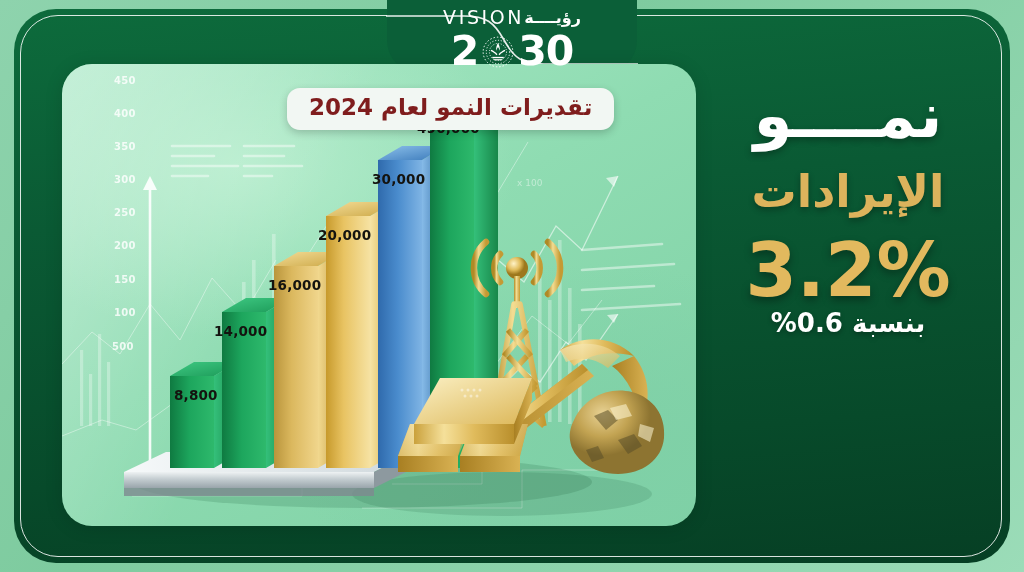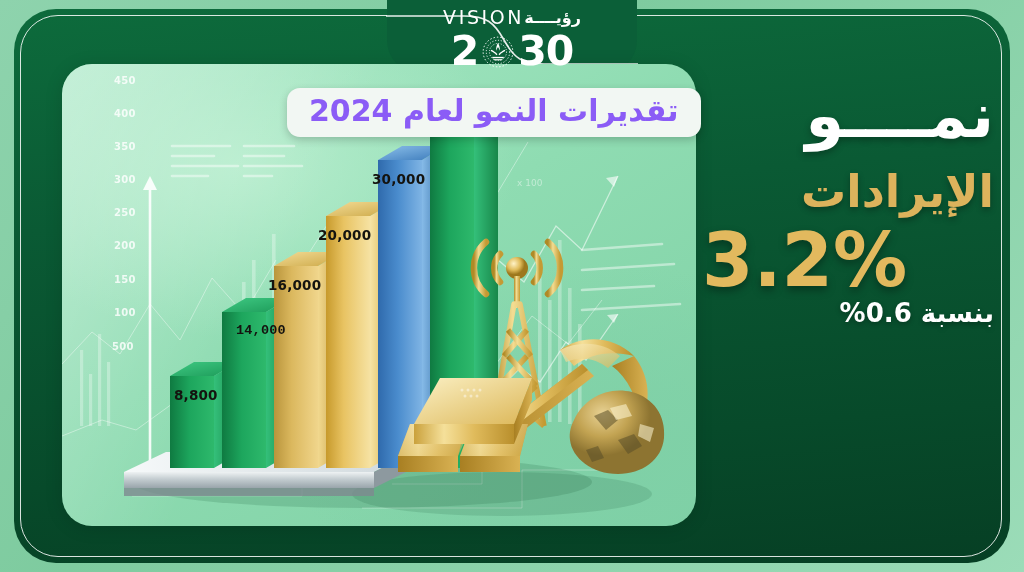--- a/index.html
+++ b/index.html
@@ -77,44 +77,44 @@
   
   .title-pill{
     position:absolute;left:287px;top:88px;
     padding:7px 22px 10px 22px;
     background:#f2f7f3;border-radius:13px;
     box-shadow:0 3px 9px rgba(0,0,0,.20);
     z-index:20;
   }
   .title-pill span{
     display:block;direction:rtl;
-    font-size:30px;font-weight:700;color:#8b5cf6;
+    font-size:23px;font-weight:700;color:#7f1d1d;
     letter-spacing:0;line-height:1.08;white-space:nowrap;
   }
 
   
   .right{
     position:absolute;right:30px;top:86px;width:292px;
-    direction:rtl;z-index:20;
+    text-align:center;direction:rtl;z-index:20;
   }
   .r-line1{
     font-size:62px;font-weight:800;color:#ffffff;line-height:.98;
     letter-spacing:0;text-shadow:0 3px 7px rgba(0,0,0,.30);
   }
   .r-line2{
     font-size:45px;font-weight:800;color:#dcb35c;line-height:1.02;
     margin-top:22px;text-shadow:0 3px 6px rgba(0,0,0,.30);
   }
   .r-line3{
     font-size:45px;font-weight:800;color:#dcb35c;line-height:1.02;
     text-shadow:0 3px 6px rgba(0,0,0,.30);
   }
   .r-pct{
     font-size:74px;font-weight:800;color:#e2b95e;line-height:1;
-    margin-top:8px;direction:ltr;
+    margin-top:18px;direction:ltr;
     text-shadow:0 4px 9px rgba(0,0,0,.34);
   }
   .r-sub1{
     font-size:26px;font-weight:700;color:#ffffff;line-height:1.26;
     margin-top:9px;text-shadow:0 2px 5px rgba(0,0,0,.30);
   }
   .r-sub2{
     font-size:26px;font-weight:700;color:#ffffff;line-height:1.26;
     text-shadow:0 2px 5px rgba(0,0,0,.30);
   }
@@ -462,21 +462,21 @@
       <div class="axis-lab" style="left:52px;top:210px;">150</div>
       <div class="axis-lab" style="left:52px;top:176px;">200</div>
       <div class="axis-lab" style="left:52px;top:143px;">250</div>
       <div class="axis-lab" style="left:52px;top:110px;">300</div>
       <div class="axis-lab" style="left:52px;top:77px;">350</div>
       <div class="axis-lab" style="left:52px;top:44px;">400</div>
       <div class="axis-lab" style="left:52px;top:11px;">450</div>
 
       
       <div class="bar-val" style="left:112px;top:323px;">8,800</div>
-      <div class="bar-val" style="left:174px;top:259px;font-family:Liberation Mono, monospace;">14,000</div>
+      <div class="bar-val" style="left:152px;top:259px;">14,000</div>
       <div class="bar-val" style="left:206px;top:213px;">16,000</div>
       <div class="bar-val" style="left:256px;top:163px;">20,000</div>
       <div class="bar-val" style="left:310px;top:107px;">30,000</div>
       <div class="bar-val" style="left:355px;top:56px;">490,000</div>
     </div>
   </div>
 
   <div class="title-pill">
     <span>تقديرات النمو لعام 2024</span>
   </div>

